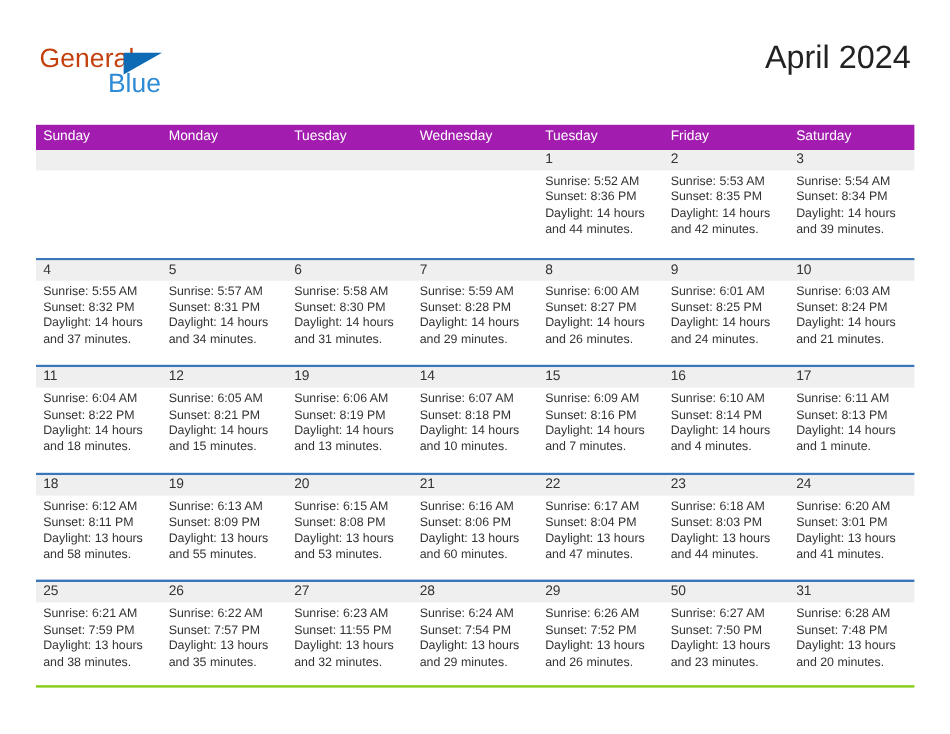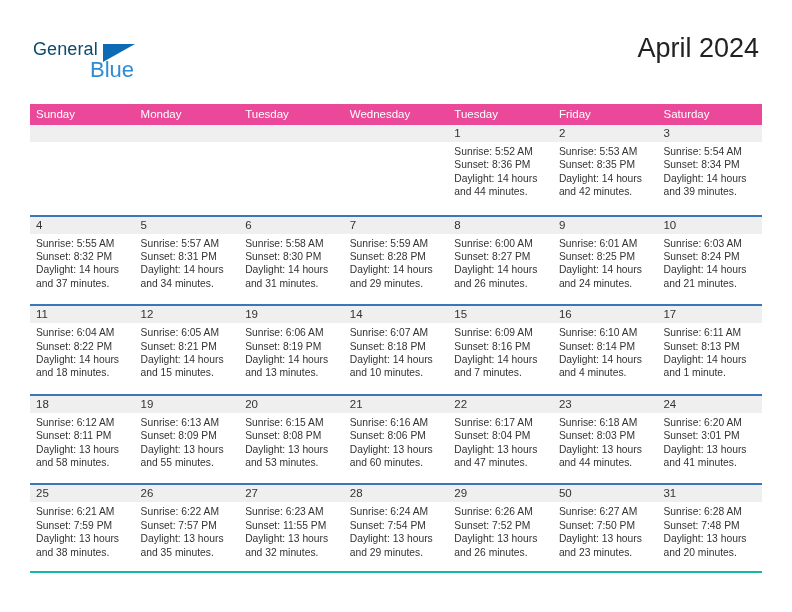--- a/index.html
+++ b/index.html
@@ -34,22 +34,22 @@
     position: absolute;
     left: 33px;
     top: 36px;
     width: 200px;
     height: 50px;
   }
   .logo-general {
     position: absolute;
     left: 0;
     top: 0;
-    font-size: 18px;
-    color: #0c4a6e;
+    font-size: 22px;
+    color: #c2410c;
     letter-spacing: 0.1px;
     line-height: 26px;
     font-weight: 400;
   }
   .logo-triangle {
     position: absolute;
     left: 70px;
     top: 8px;
     width: 0;
     height: 0;
@@ -93,21 +93,21 @@
     position: absolute;
     left: 30px;
     top: 104px;
     width: 732px;
   }
 
   .weekday-header {
     display: flex;
     width: 100%;
     height: 21px;
-    background: #ec4899;
+    background: #a21caf;
   }
   .weekday-cell {
     flex: 1 1 0;
     box-sizing: border-box;
     padding-left: 6px;
     color: #ffffff;
     font-size: 11.5px;
     line-height: 21px;
     white-space: nowrap;
   }
@@ -116,21 +116,21 @@
     position: relative;
     width: 100%;
     height: 89.6px;
     border-top: 2px solid #3b76b8;
     box-sizing: border-box;
   }
   .week-row.first {
     border-top: none;
   }
   .week-row:last-child {
-    border-bottom: 2px solid #14b8a6;
+    border-bottom: 2px solid #84cc16;
   }
 
   .daynum-band {
     position: absolute;
     left: 0;
     top: 0;
     width: 100%;
     height: 17px;
     background: #efefef;
   }

